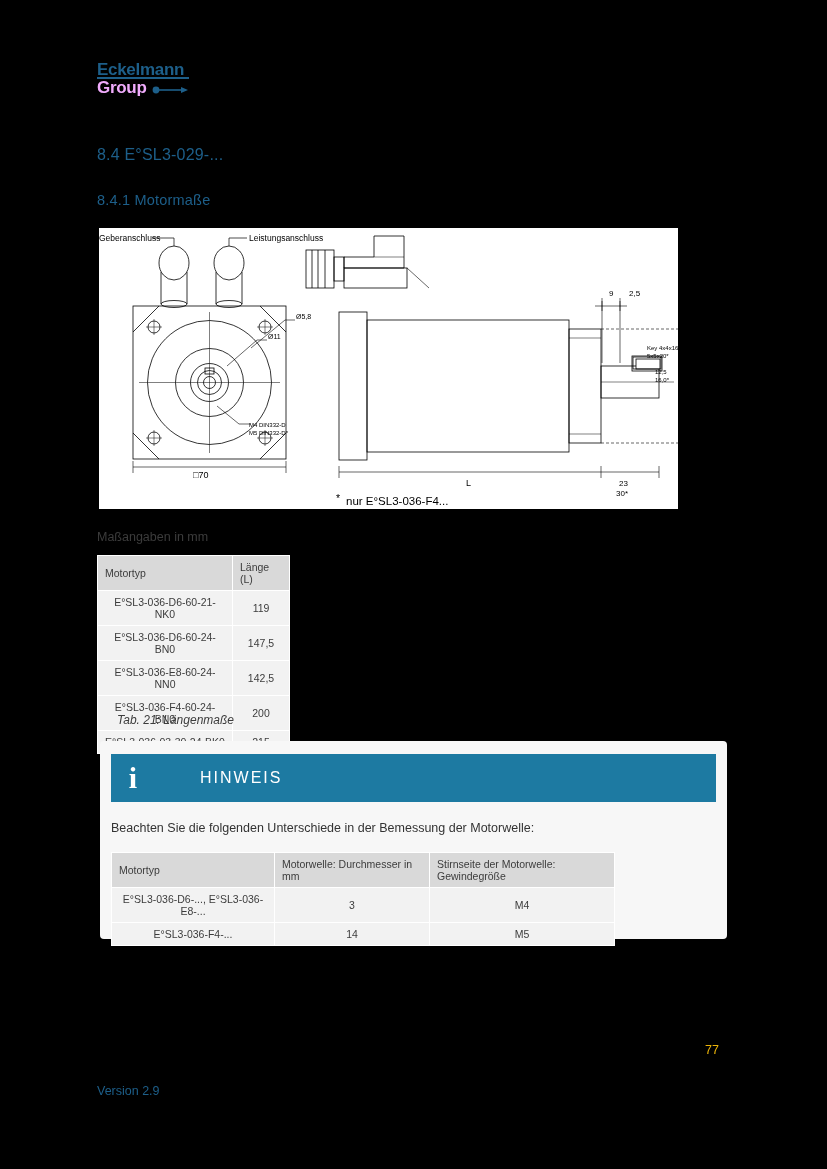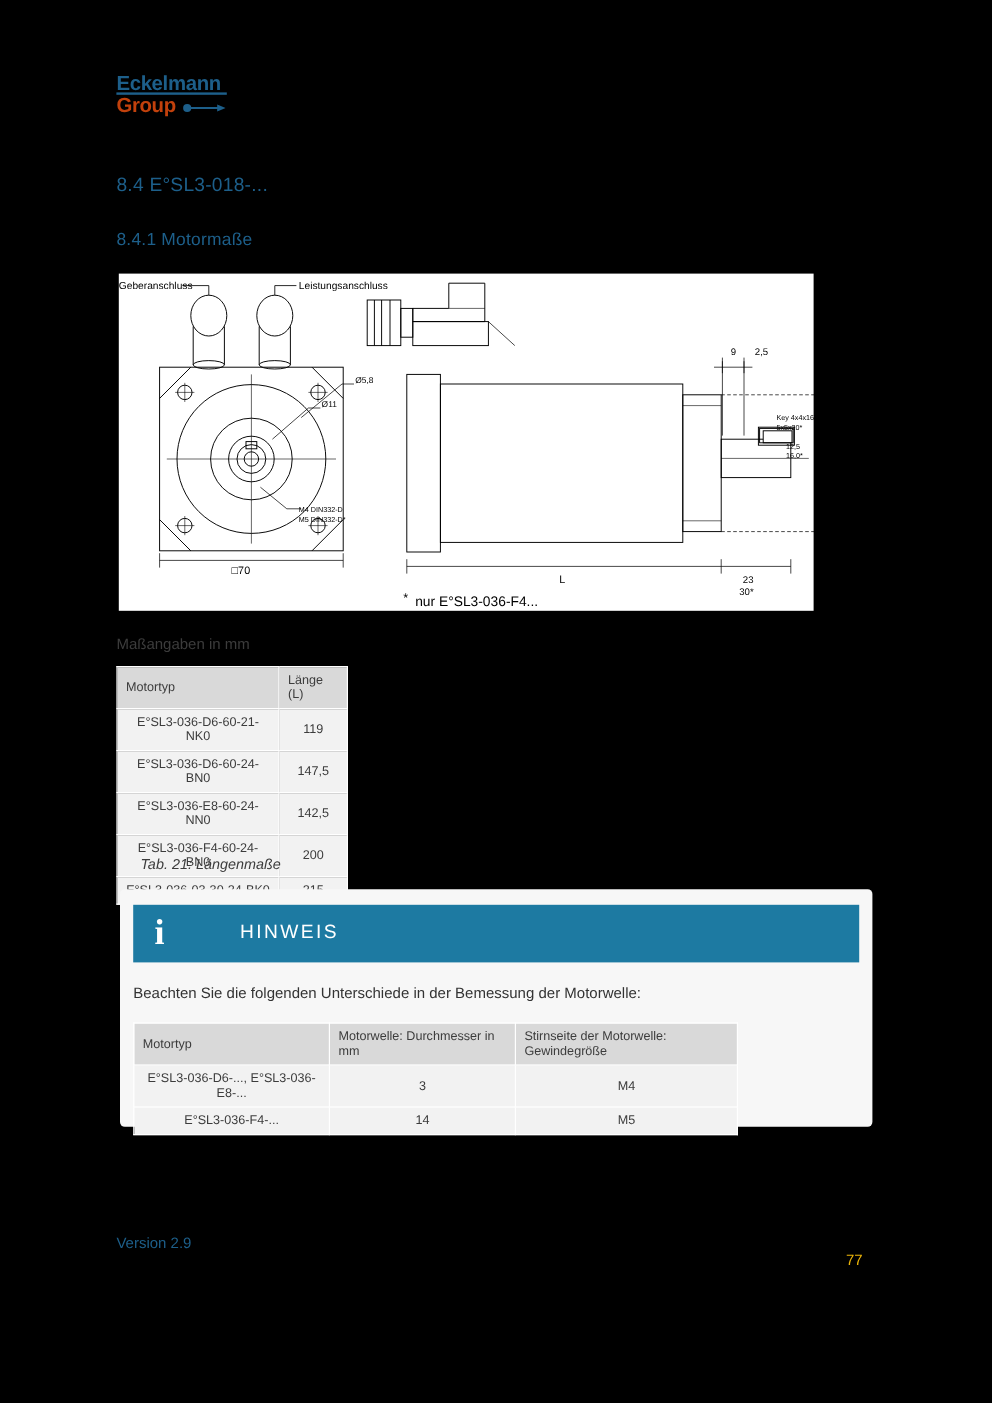--- a/index.html
+++ b/index.html
@@ -37,21 +37,21 @@
     font-weight: bold;
     color: #1d5f8a;
     letter-spacing: -0.3px;
     line-height: 20px;
   }
   .logo-text2 {
     position: absolute;
     left: 0; top: 18px;
     font-size: 17px;
     font-weight: bold;
-    color: #c2410c;
+    color: #f0abfc;
     letter-spacing: -0.3px;
     line-height: 20px;
   }
   .logo-rule {
     position: absolute;
     left: 0; top: 17px;
     width: 92px;
     height: 2px;
     background: #1d5f8a;
   }
@@ -204,21 +204,21 @@
     color: #3c3c3c;
   }
   .shaft-table .s0 { width: 148px; }
   .shaft-table .s1 { width: 140px; }
   .shaft-table .s2 { width: 170px; }
 
   
   .footer-left {
     position: absolute;
     left: 97px;
-    top: 1029px;
+    top: 1084px;
     font-size: 12.5px;
     color: #1d5f8a;
   }
   .footer-right {
     position: absolute;
     left: 705px;
     top: 1043px;
     font-size: 12.5px;
     color: #eab308;
   }
@@ -232,21 +232,21 @@
     <div class="logo-text1">Eckelmann</div>
     <div class="logo-rule"></div>
     <div class="logo-text2">Group</div>
     <svg class="logo-arrow" viewBox="0 0 36 10">
       <circle cx="4" cy="5" r="3.4" fill="#1d5f8a"></circle>
       <line x1="7" y1="5" x2="32" y2="5" stroke="#1d5f8a" stroke-width="1.6"></line>
       <polygon points="36,5 29,2 29,8" fill="#1d5f8a"></polygon>
     </svg>
   </div>
 
-  <div class="h2">8.4 E°SL3-018-...</div>
+  <div class="h2">8.4 E°SL3-029-...</div>
   <div class="h3">8.4.1 Motormaße</div>
 
   <div class="figure">
     <svg width="626" height="281" viewBox="0 0 626 281">
       <g stroke="#000000" fill="none" stroke-width="0.8">
 
         <ellipse cx="75" cy="35" rx="15" ry="17"></ellipse>
         <line x1="62" y1="44" x2="62" y2="76"></line>
         <line x1="88" y1="44" x2="88" y2="76"></line>
         <ellipse cx="75" cy="76" rx="13" ry="3.5"></ellipse>

